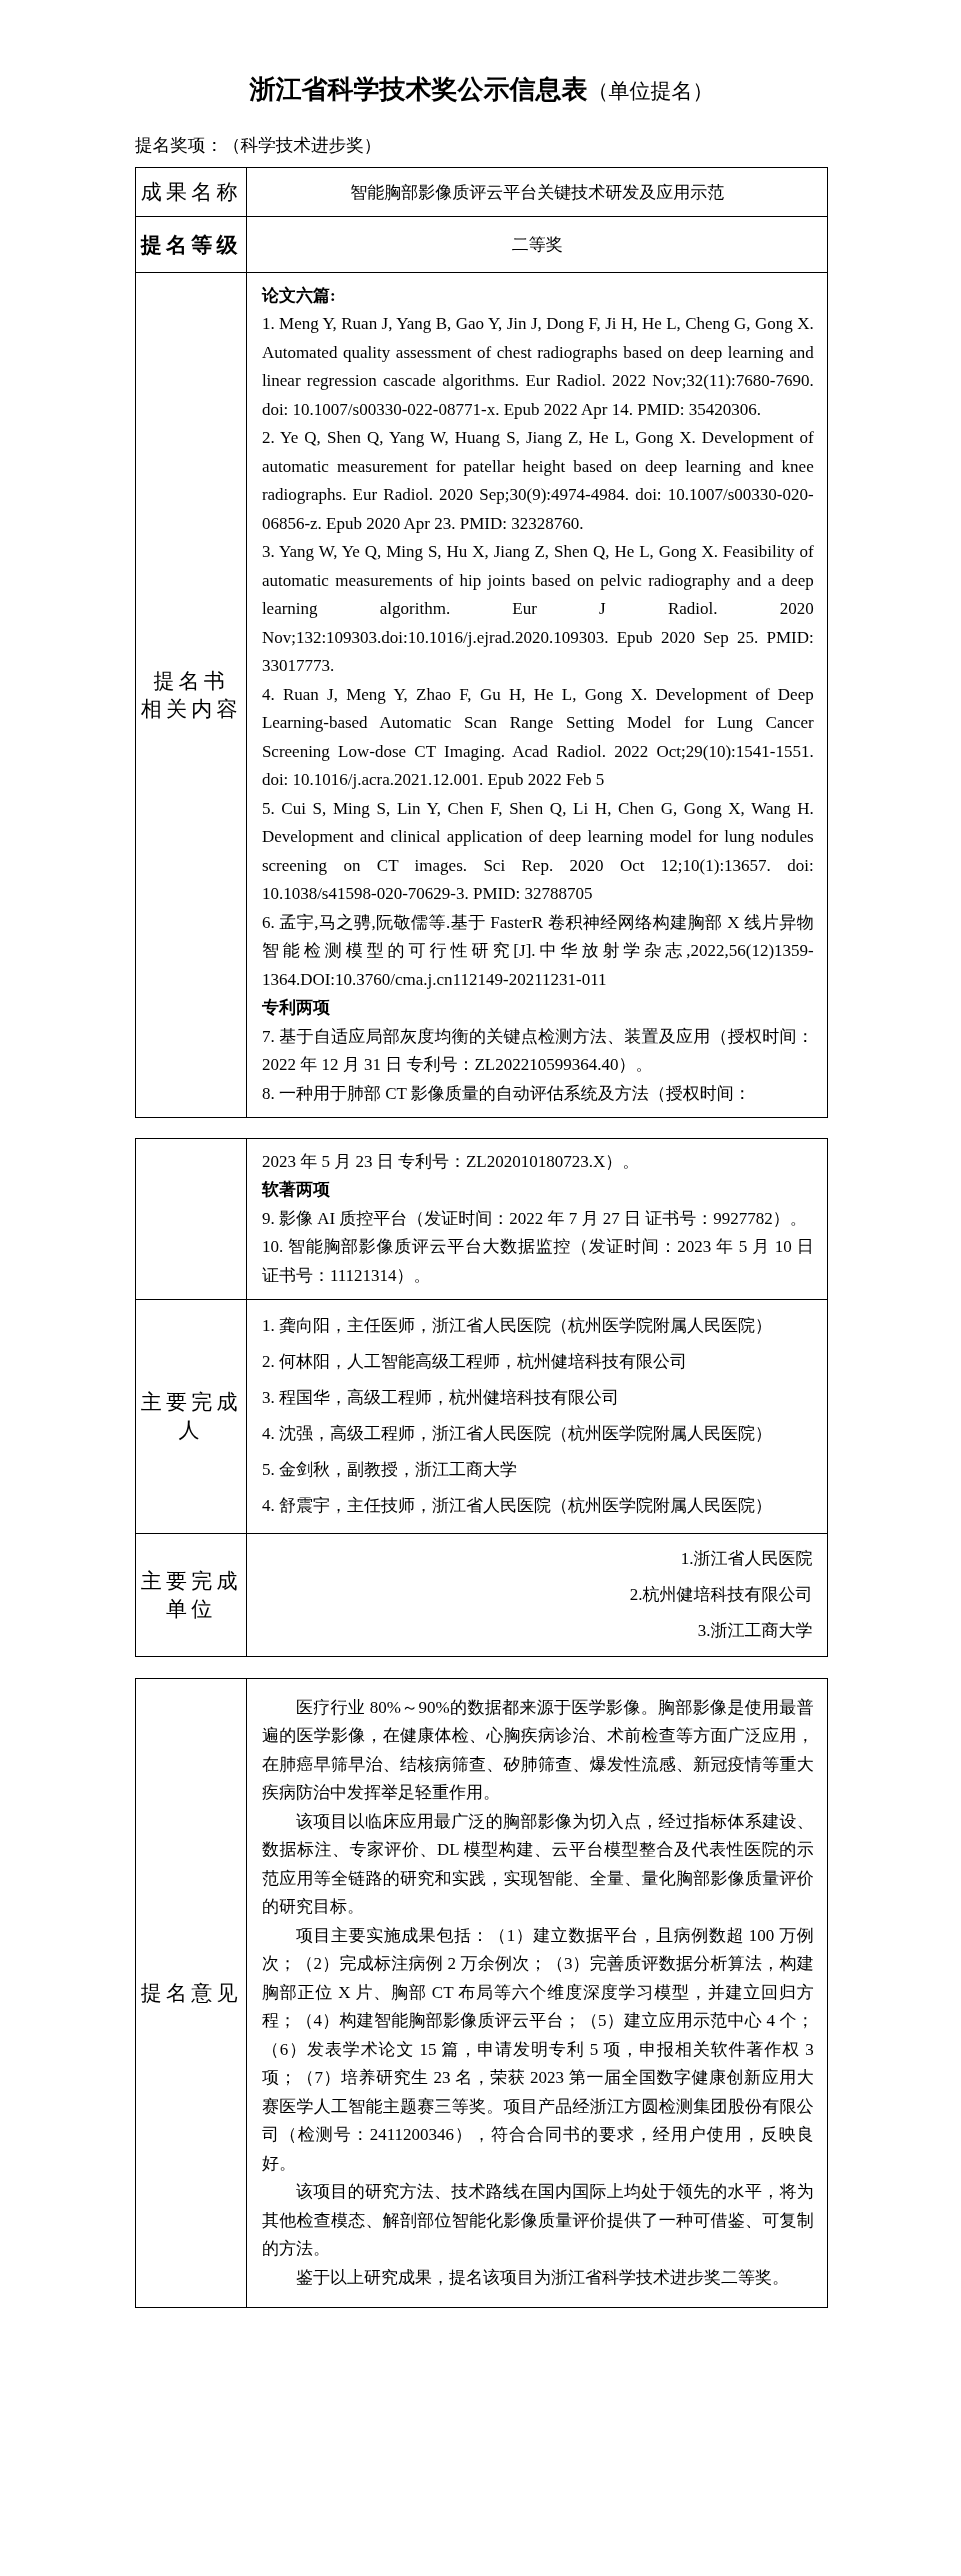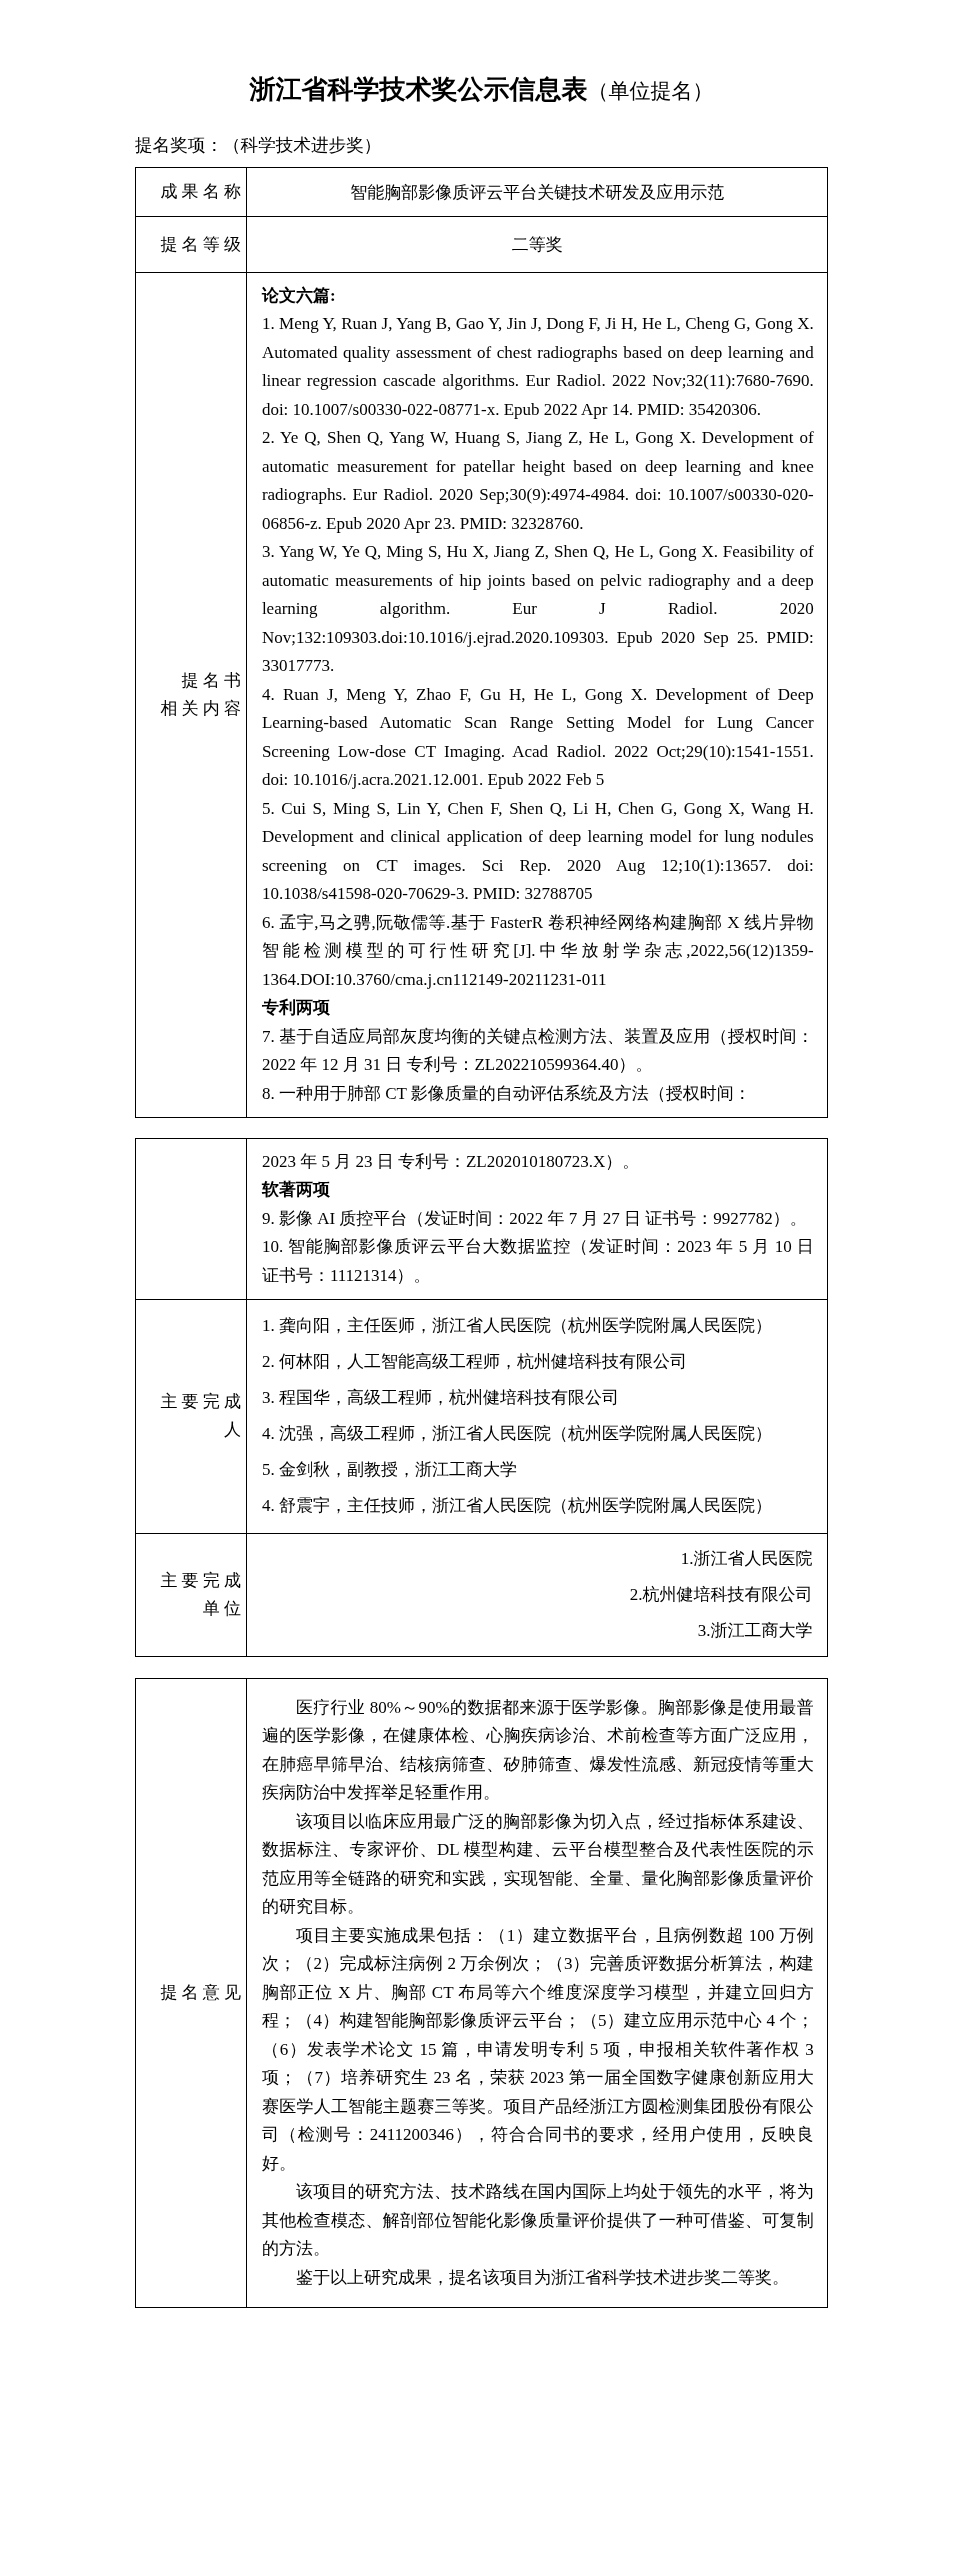--- a/index.html
+++ b/index.html
@@ -43,37 +43,37 @@
     table-layout: fixed;
   }
   table.tbl, table.tbl td {
     border: 1.2px solid #000;
   }
   table.tbl {
     border-width: 1.8px;
   }
   td.lbl {
     width: 108px;
-    text-align: right;
+    text-align: center;
     vertical-align: middle;
-    font-size: 17px;
+    font-size: 21px;
     line-height: 28px;
     letter-spacing: 4.2px;
     padding: 2.4px 1.2px;
   }
   td.val {
     vertical-align: middle;
     font-size: 17px;
     padding: 4.8px 14.5px;
   }
   td.val.center {
     text-align: center;
   }
   .h72  { height: 44px; }
-  .h82  { height: 50px; }
+  .h82  { height: 50px; font-weight: bold; }
   .h86  { height: 52px; }
   td.longtext {
     vertical-align: top;
     text-align: justify;
     line-height: 28.5px;
     padding: 8.5px 13.3px 8.5px 14.5px;
   }
   td.longtext p {
     margin: 0;
   }
@@ -126,21 +126,21 @@
       <td class="lbl">
         <div>提名书</div>
         <div>相关内容</div>
       </td>
       <td class="val longtext">
         <p class="bold-head">论文六篇:</p>
         <p>1. Meng Y, Ruan J, Yang B, Gao Y, Jin J, Dong F, Ji H, He L, Cheng G, Gong X. Automated quality assessment of chest radiographs based on deep learning and linear regression cascade algorithms. Eur Radiol. 2022 Nov;32(11):7680-7690. doi: 10.1007/s00330-022-08771-x. Epub 2022 Apr 14. PMID: 35420306.</p>
         <p>2. Ye Q, Shen Q, Yang W, Huang S, Jiang Z, He L, Gong X. Development of automatic measurement for patellar height based on deep learning and knee radiographs. Eur Radiol. 2020 Sep;30(9):4974-4984. doi: 10.1007/s00330-020-06856-z. Epub 2020 Apr 23. PMID: 32328760.</p>
         <p>3. Yang W, Ye Q, Ming S, Hu X, Jiang Z, Shen Q, He L, Gong X. Feasibility of automatic measurements of hip joints based on pelvic radiography and a deep learning algorithm. Eur J Radiol. 2020 Nov;132:109303.doi:10.1016/j.ejrad.2020.109303. Epub 2020 Sep 25. PMID: 33017773.</p>
         <p>4. Ruan J, Meng Y, Zhao F, Gu H, He L, Gong X. Development of Deep Learning-based Automatic Scan Range Setting Model for Lung Cancer Screening Low-dose CT Imaging. Acad Radiol. 2022 Oct;29(10):1541-1551. doi: 10.1016/j.acra.2021.12.001. Epub 2022 Feb 5</p>
-        <p>5. Cui S, Ming S, Lin Y, Chen F, Shen Q, Li H, Chen G, Gong X, Wang H. Development and clinical application of deep learning model for lung nodules screening on CT images. Sci Rep. 2020 Aug 12;10(1):13657. doi: 10.1038/s41598-020-70629-3. PMID: 32788705</p>
+        <p>5. Cui S, Ming S, Lin Y, Chen F, Shen Q, Li H, Chen G, Gong X, Wang H. Development and clinical application of deep learning model for lung nodules screening on CT images. Sci Rep. 2020 Oct 12;10(1):13657. doi: 10.1038/s41598-020-70629-3. PMID: 32788705</p>
         <p>6. 孟宇,马之骋,阮敬儒等.基于 FasterR 卷积神经网络构建胸部 X 线片异物智能检测模型的可行性研究[J].中华放射学杂志,2022,56(12)1359-1364.DOI:10.3760/cma.j.cn112149-20211231-011</p>
         <p class="bold-head">专利两项</p>
         <p>7. 基于自适应局部灰度均衡的关键点检测方法、装置及应用（授权时间：2022 年 12 月 31 日 专利号：ZL202210599364.40）。</p>
         <p>8. 一种用于肺部 CT 影像质量的自动评估系统及方法（授权时间：</p>
       </td>
     </tr>
   </tbody>
     </table>
 
   <div class="gap"></div>

